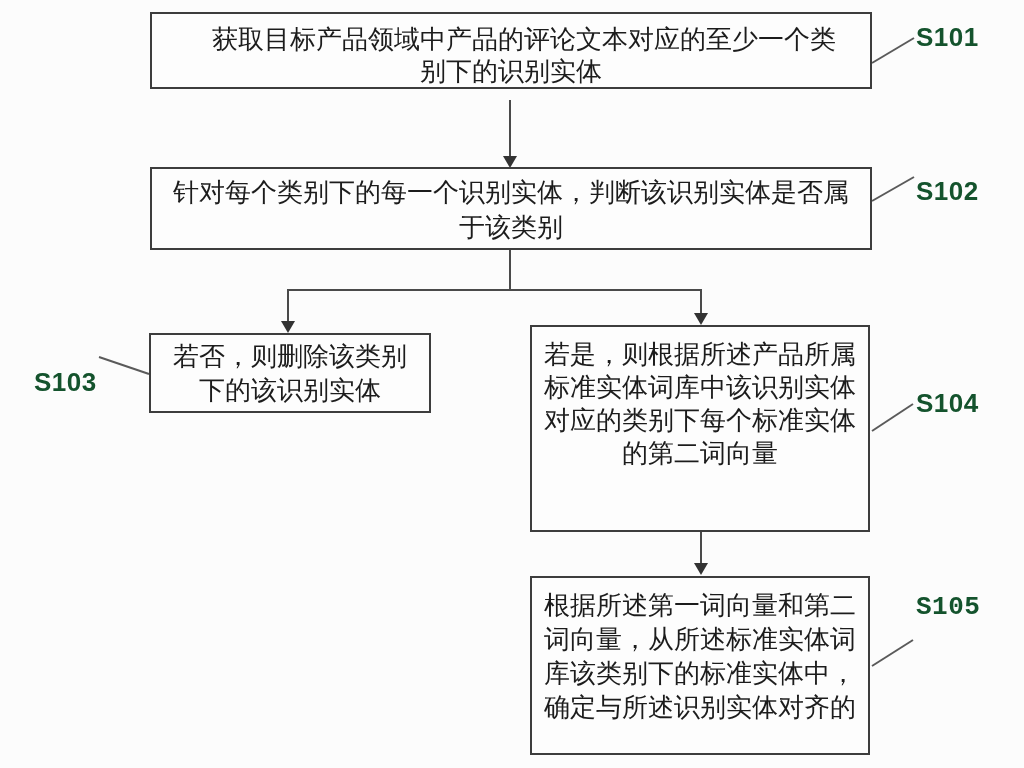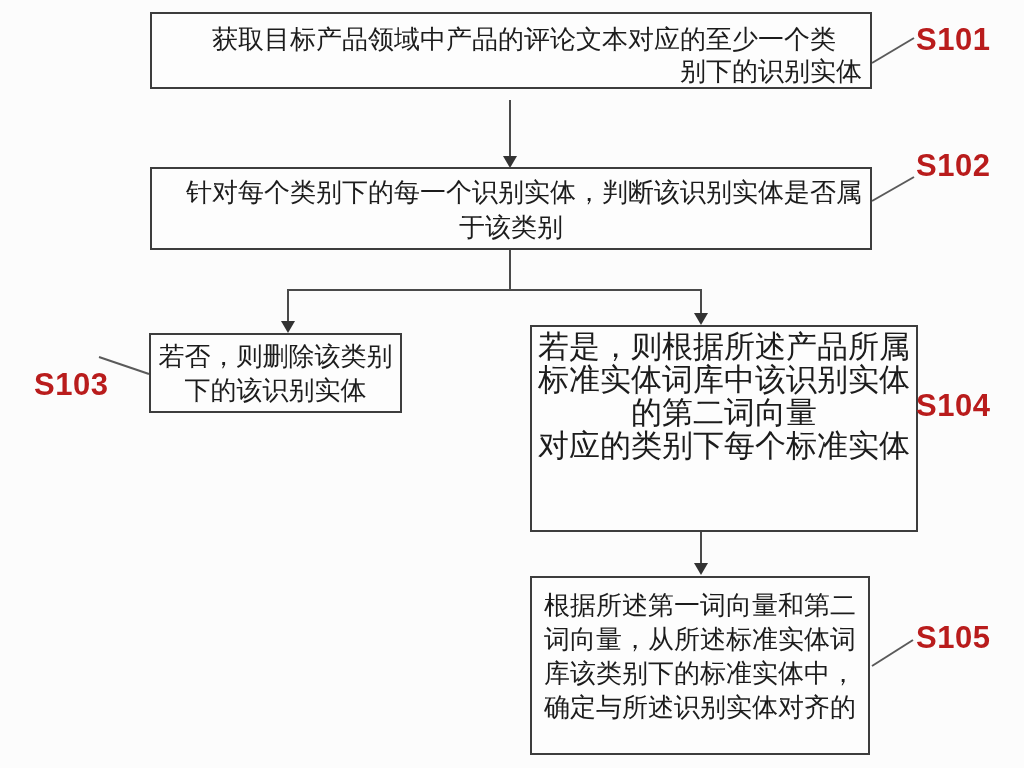--- a/index.html
+++ b/index.html
@@ -26,32 +26,32 @@
     border: 2px solid #3d3d3d;
     background: #fdfdfd;
     color: #1c1c1c;
   }
   .ln {
     white-space: nowrap;
     overflow: visible;
   }
   .box1 { left: 150px; top: 12px;  width: 722px; height: 77px;  padding: 10px 8px; font-size: 26px; line-height: 32px; }
   .box2 { left: 150px; top: 167px; width: 722px; height: 83px;  padding: 6px 8px; font-size: 26px; line-height: 35px; }
-  .box3 { left: 149px; top: 333px; width: 253px; height: 80px;  padding: 5px 6px; font-size: 26px; line-height: 34px; }
-  .box4 { left: 530px; top: 325px; width: 388px; height: 207px; padding: 3px 6px; font-size: 31px; line-height: 33px; }
+  .box3 { left: 149px; top: 333px; width: 282px; height: 80px;  padding: 5px 6px; font-size: 26px; line-height: 34px; }
+  .box4 { left: 530px; top: 325px; width: 340px; height: 207px; padding: 11px 6px; font-size: 26px; line-height: 33px; }
   .box5 { left: 530px; top: 576px; width: 340px; height: 179px; padding: 11px 6px; font-size: 26px; line-height: 34px; }
   .indent { text-indent: 2em; text-align: left; }
-  .left   { text-align: right; }
+  .left   { text-align: center; }
   .center { text-align: center; }
   .steplabel {
     position: absolute;
     font-family: "Liberation Sans", "DejaVu Sans", sans-serif;
     font-weight: bold;
-    font-size: 31px;
-    color: #b91c1c;
+    font-size: 26px;
+    color: #14532d;
     letter-spacing: 0.5px;
   }
 </style>
 </head>
 <body>
 
 <div class="canvas">
 
   <svg class="connectors" viewBox="0 0 1024 768" xmlns="http://www.w3.org/2000/svg">
 
@@ -97,30 +97,30 @@
   </div>
 
   <div class="box box3">
     <div class="ln center">若否，则删除该类别</div>
     <div class="ln center">下的该识别实体</div>
   </div>
 
   <div class="box box4">
     <div class="ln center">若是，则根据所述产品所属</div>
     <div class="ln center">标准实体词库中该识别实体</div>
+    <div class="ln center">对应的类别下每个标准实体</div>
     <div class="ln center">的第二词向量</div>
-    <div class="ln center">对应的类别下每个标准实体</div>
   </div>
 
   <div class="box box5">
     <div class="ln center">根据所述第一词向量和第二</div>
     <div class="ln center">词向量，从所述标准实体词</div>
     <div class="ln center">库该类别下的标准实体中，</div>
     <div class="ln center">确定与所述识别实体对齐的</div>
   </div>
 
   <div class="steplabel" style="left:916px; top:22px;">S101</div>
-  <div class="steplabel" style="left:916px; top:148px;">S102</div>
+  <div class="steplabel" style="left:916px; top:176px;">S102</div>
   <div class="steplabel" style="left:34px;  top:341px;margin-top:26px;">S103</div>
   <div class="steplabel" style="left:916px; top:388px;">S104</div>
-  <div class="steplabel" style="left:916px; top:620px;">S105</div>
+  <div class="steplabel" style="left:916px; top:592px;font-family:Liberation Mono, monospace;">S105</div>
 
 </div>
 
 </body></html>

